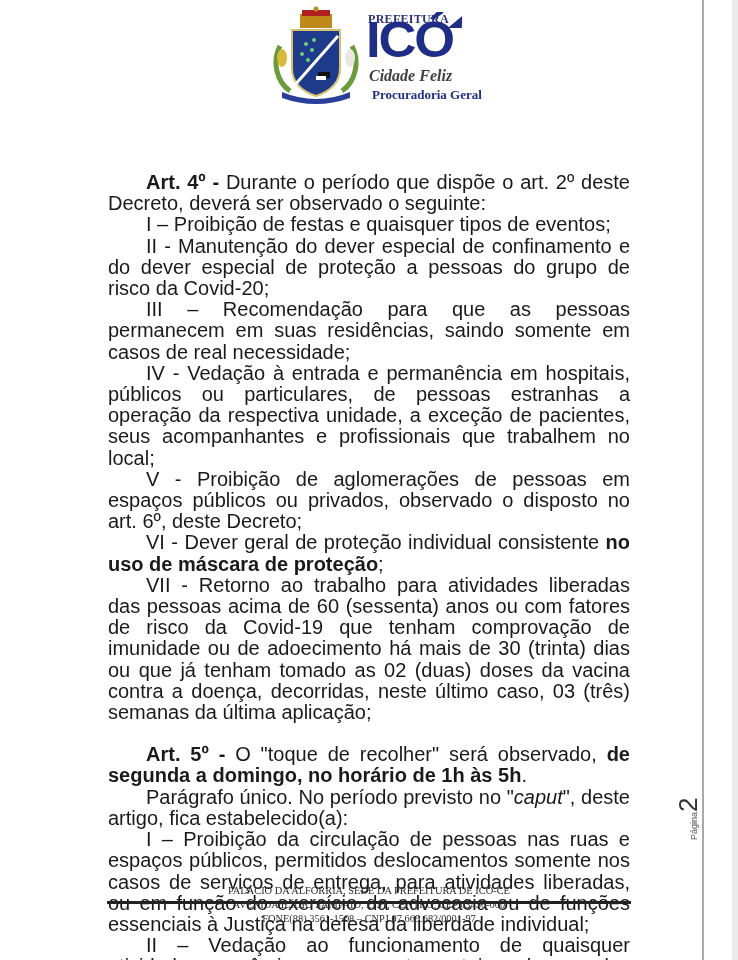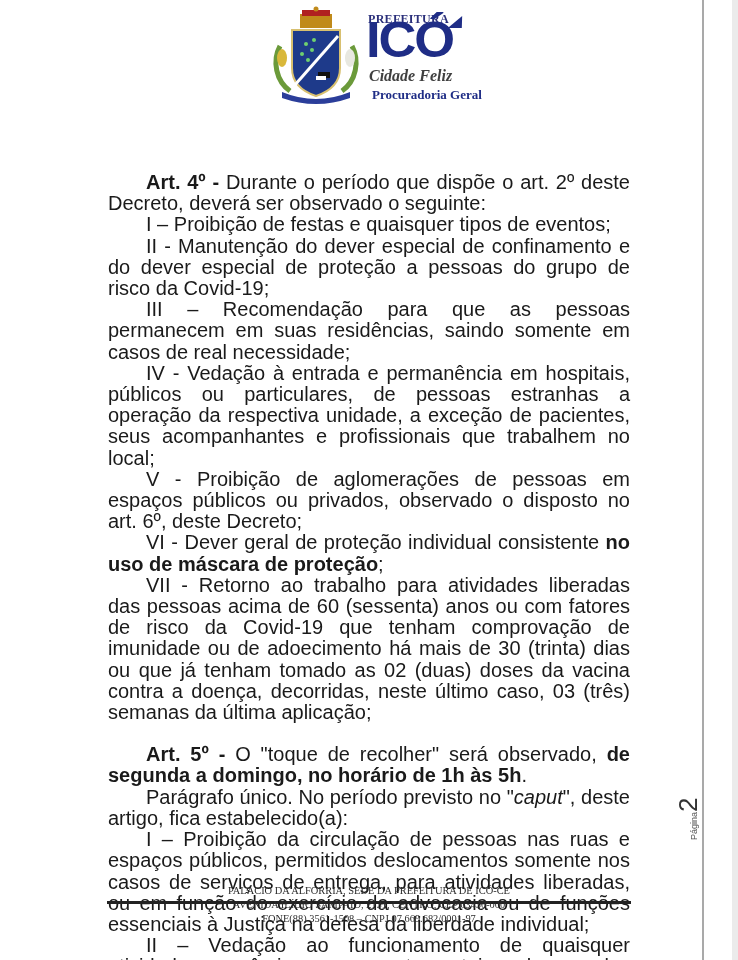--- a/index.html
+++ b/index.html
@@ -60,21 +60,21 @@
     <span class="slash"></span>
     <span class="ico">ICÓ</span>
     <span class="feliz">Cidade Feliz</span>
     <span class="proc">Procuradoria Geral</span>
   </div>
 </div>
 
 <div class="doc">
   <p class="p ind"><b>Art. 4º -</b><span> Durante o período que dispõe o art. 2º deste Decreto, deverá ser observado o seguinte:</span></p>
   <p class="p ind">I – Proibição de festas e quaisquer tipos de eventos;</p>
-  <p class="p ind">II - Manutenção do dever especial de confinamento e do dever especial de proteção a pessoas do grupo de risco da Covid-19;</p>
+  <p class="p ind">II - Manutenção do dever especial de confinamento e do dever especial de proteção a pessoas do grupo de risco da Covid-20;</p>
   <p class="p ind">III – Recomendação para que as pessoas permanecem em suas residências, saindo somente em casos de real necessidade;</p>
   <p class="p ind">IV - Vedação à entrada e permanência em hospitais, públicos ou particulares, de pessoas estranhas a operação da respectiva unidade, a exceção de pacientes, seus acompanhantes e profissionais que trabalhem no local;</p>
   <p class="p ind">V - Proibição de aglomerações de pessoas em espaços públicos ou privados, observado o disposto no art. 6º, deste Decreto;</p>
   <p class="p ind"><span>VI - Dever geral de proteção individual consistente </span><b>no uso de máscara de proteção</b><span>;</span></p>
   <p class="p ind">VII - Retorno ao trabalho para atividades liberadas das pessoas acima de 60 (sessenta) anos ou com fatores de risco da Covid-19 que tenham comprovação de imunidade ou de adoecimento há mais de 30 (trinta) dias ou que já tenham tomado as 02 (duas) doses da vacina contra a doença, decorridas, neste último caso, 03 (três) semanas da última aplicação;</p>
 
   <div class="gap"></div>
 
   <p class="p ind"><b>Art. 5º -</b><span> O "toque de recolher" será observado, </span><b>de segunda a domingo, no horário de 1h às 5h</b><span>.</span></p>
   <p class="p ind"><span>Parágrafo único. No período previsto no "</span><i>caput</i><span>", deste artigo, fica estabelecido(a):</span></p>

